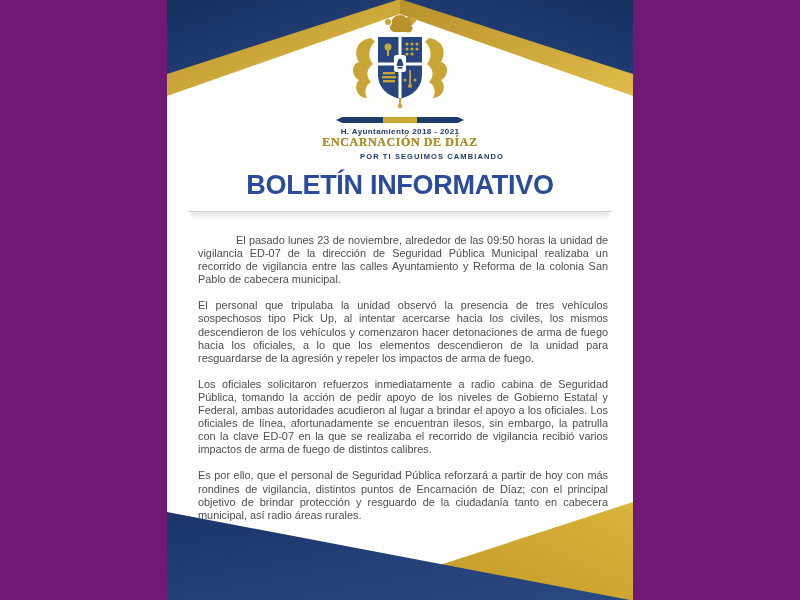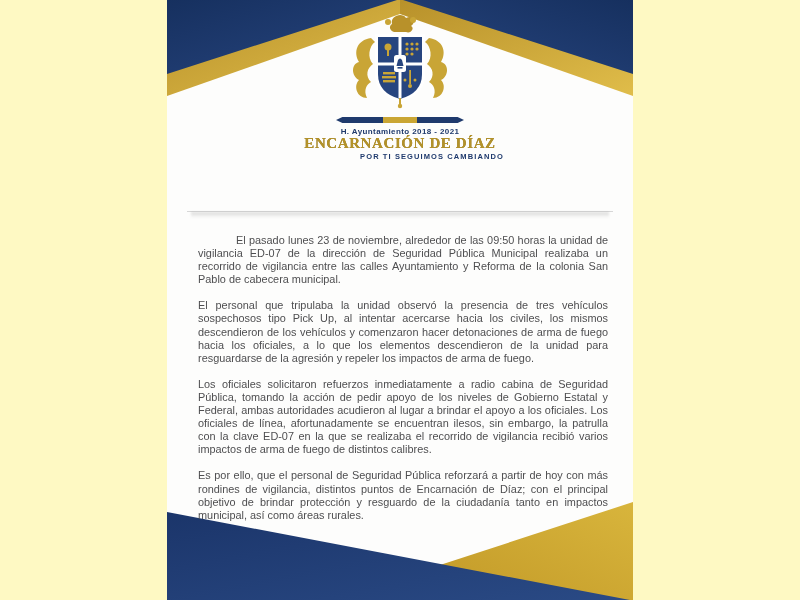--- a/index.html
+++ b/index.html
@@ -1,18 +1,18 @@
 <!DOCTYPE html>
 <html><head>
 <meta charset="utf-8">
 <style>
   * { margin:0; padding:0; box-sizing:border-box; }
   html,body { background:#000; }
   .stage {
-    position:relative; width:800px; height:600px; background:#fef9c3;
+    position:relative; width:800px; height:600px; background:#701a75;
     overflow:hidden; font-family:"Liberation Sans", sans-serif;
   }
   .flyer {
     position:absolute; left:167px; top:0; width:466px; height:600px;
     background:#fdfdfc; overflow:hidden;
   }
   .deco { position:absolute; left:0; top:0; width:466px; height:600px; pointer-events:none; }
   .deco svg { display:block; width:466px; height:600px; }
 
   .header { position:absolute; left:0; top:0; width:466px; text-align:center; }
@@ -24,21 +24,21 @@
   }
   .ribbon .gold-seg {
     position:absolute; left:47px; top:0; width:34px; height:6px; background:#caa634;
   }
   .term {
     position:absolute; left:0; top:127px; width:466px; text-align:center;
     font-size:8px; font-weight:bold; color:#1f3a6d; letter-spacing:.4px;
   }
   .city {
     position:absolute; left:0; top:135px; width:466px; text-align:center;
-    font-family:"Liberation Serif", serif; font-size:15px; font-weight:bold;
+    font-family:"Liberation Serif", serif; font-size:12px; font-weight:bold;
     color:#b3922a; letter-spacing:.6px; text-shadow:0 0 .5px #8a6d14;
   }
   .slogan {
     position:absolute; left:0; top:152px; width:466px; text-align:center;
     font-size:7.5px; font-weight:bold; color:#1f3a6d; letter-spacing:1.1px;margin-left:32px;
   }
   .title {
     position:absolute; left:0; top:170px; width:466px; text-align:center;
     font-size:27px; font-weight:800; color:#2a4a9c; letter-spacing:-.3px;
   }
@@ -151,24 +151,25 @@
 
       <div class="ribbon">
         <span class="gold-seg"></span>
       </div>
 
       <div class="term">H. Ayuntamiento 2018 - 2021</div>
       <div class="city">ENCARNACIÓN DE DÍAZ</div>
       <div class="slogan">POR TI SEGUIMOS CAMBIANDO</div>
     </div>
 
+    <div class="title">BOLETÍN INFORMATIVO</div>
     <div class="divider"></div>
     <div class="divider-shadow"></div>
 
     <div class="body-text">
       <p class="indent-first">El pasado lunes 23 de noviembre, alrededor de las 09:50 horas la unidad de vigilancia ED-07 de la dirección de Seguridad Pública Municipal realizaba un recorrido de vigilancia entre las calles Ayuntamiento y Reforma de la colonia San Pablo de cabecera municipal.</p>
       <p>El personal que tripulaba la unidad observó la presencia de tres vehículos sospechosos tipo Pick Up, al intentar acercarse hacia los civiles, los mismos descendieron de los vehículos y comenzaron hacer detonaciones de arma de fuego hacia los oficiales, a lo que los elementos descendieron de la unidad para resguardarse de la agresión y repeler los impactos de arma de fuego.</p>
       <p>Los oficiales solicitaron refuerzos inmediatamente a radio cabina de Seguridad Pública, tomando la acción de pedir apoyo de los niveles de Gobierno Estatal y Federal, ambas autoridades acudieron al lugar a brindar el apoyo a los oficiales. Los oficiales de línea, afortunadamente se encuentran ilesos, sin embargo, la patrulla con la clave ED-07 en la que se realizaba el recorrido de vigilancia recibió varios impactos de arma de fuego de distintos calibres.</p>
-      <p>Es por ello, que el personal de Seguridad Pública reforzará a partir de hoy con más rondines de vigilancia, distintos puntos de Encarnación de Díaz; con el principal objetivo de brindar protección y resguardo de la ciudadanía tanto en impactos municipal, así como áreas rurales.</p>
+      <p>Es por ello, que el personal de Seguridad Pública reforzará a partir de hoy con más rondines de vigilancia, distintos puntos de Encarnación de Díaz; con el principal objetivo de brindar protección y resguardo de la ciudadanía tanto en cabecera municipal, así radio áreas rurales.</p>
     </div>
 
   </div>
 </div>
 
 </body></html>

